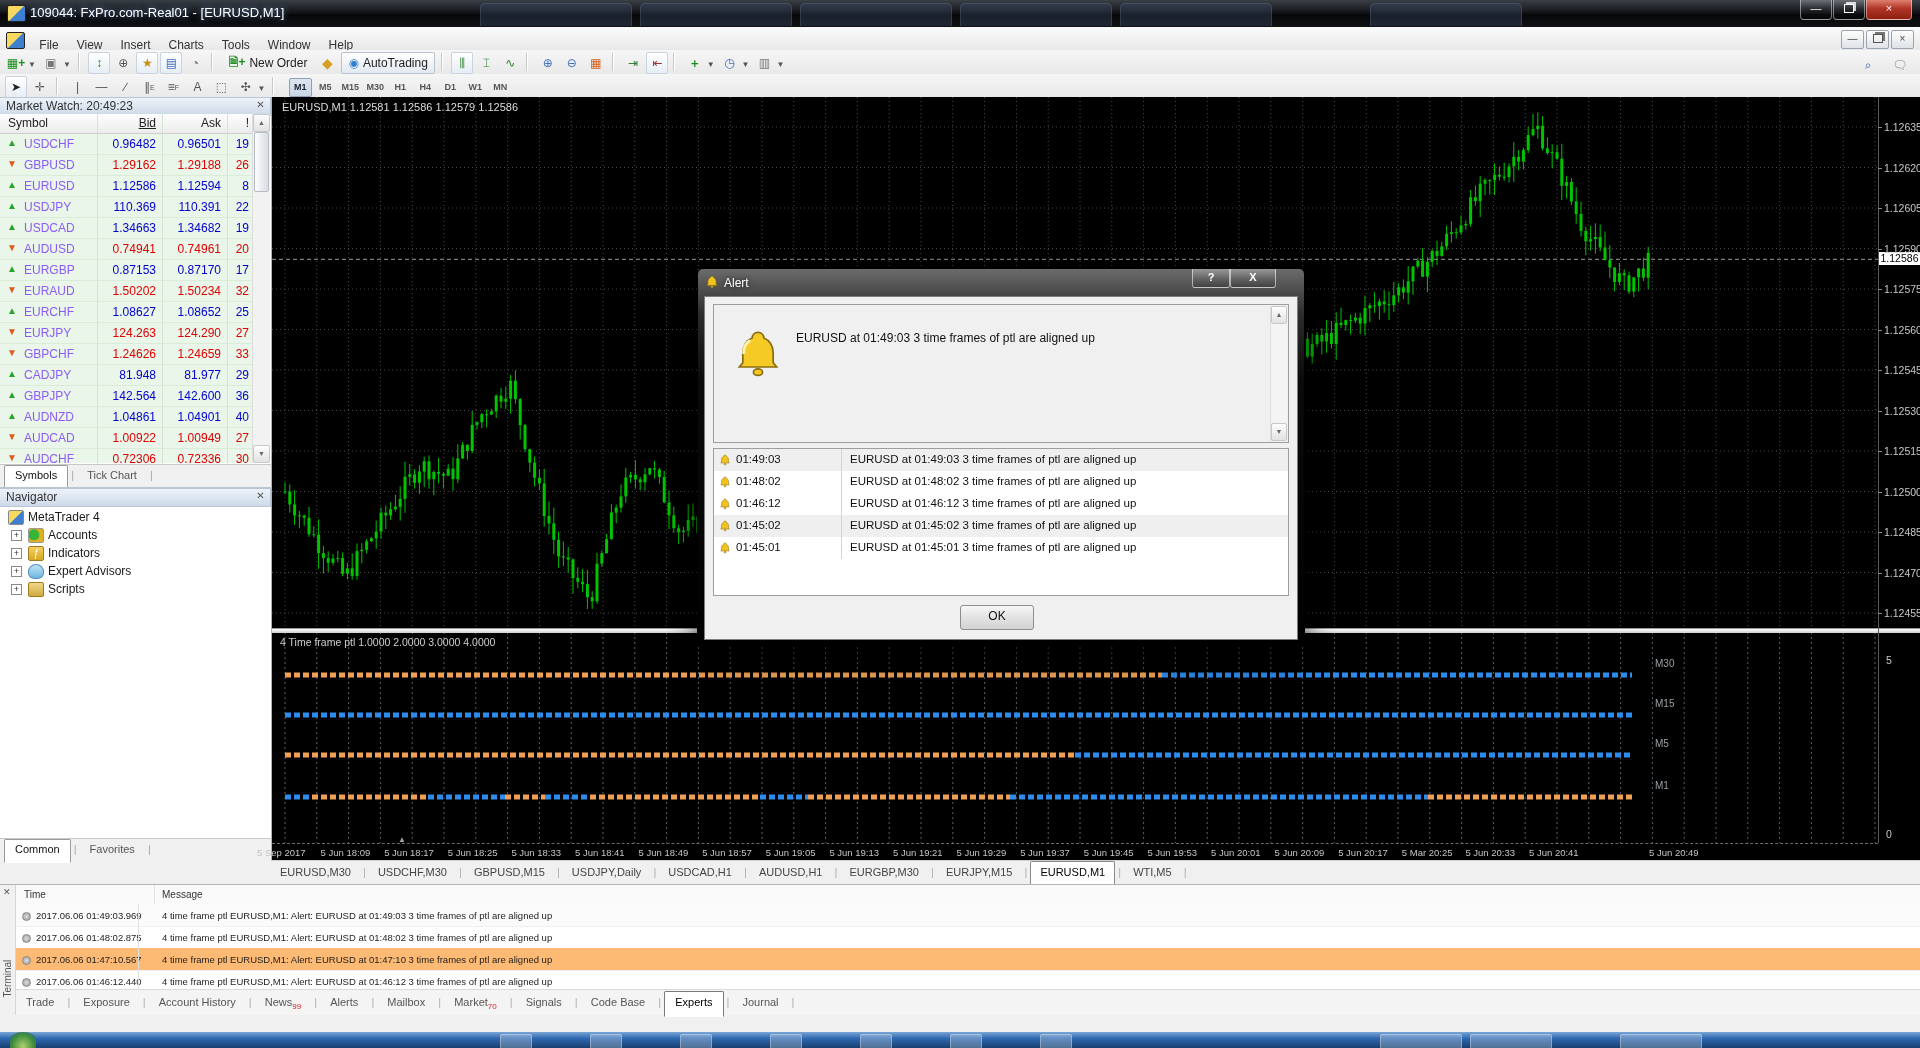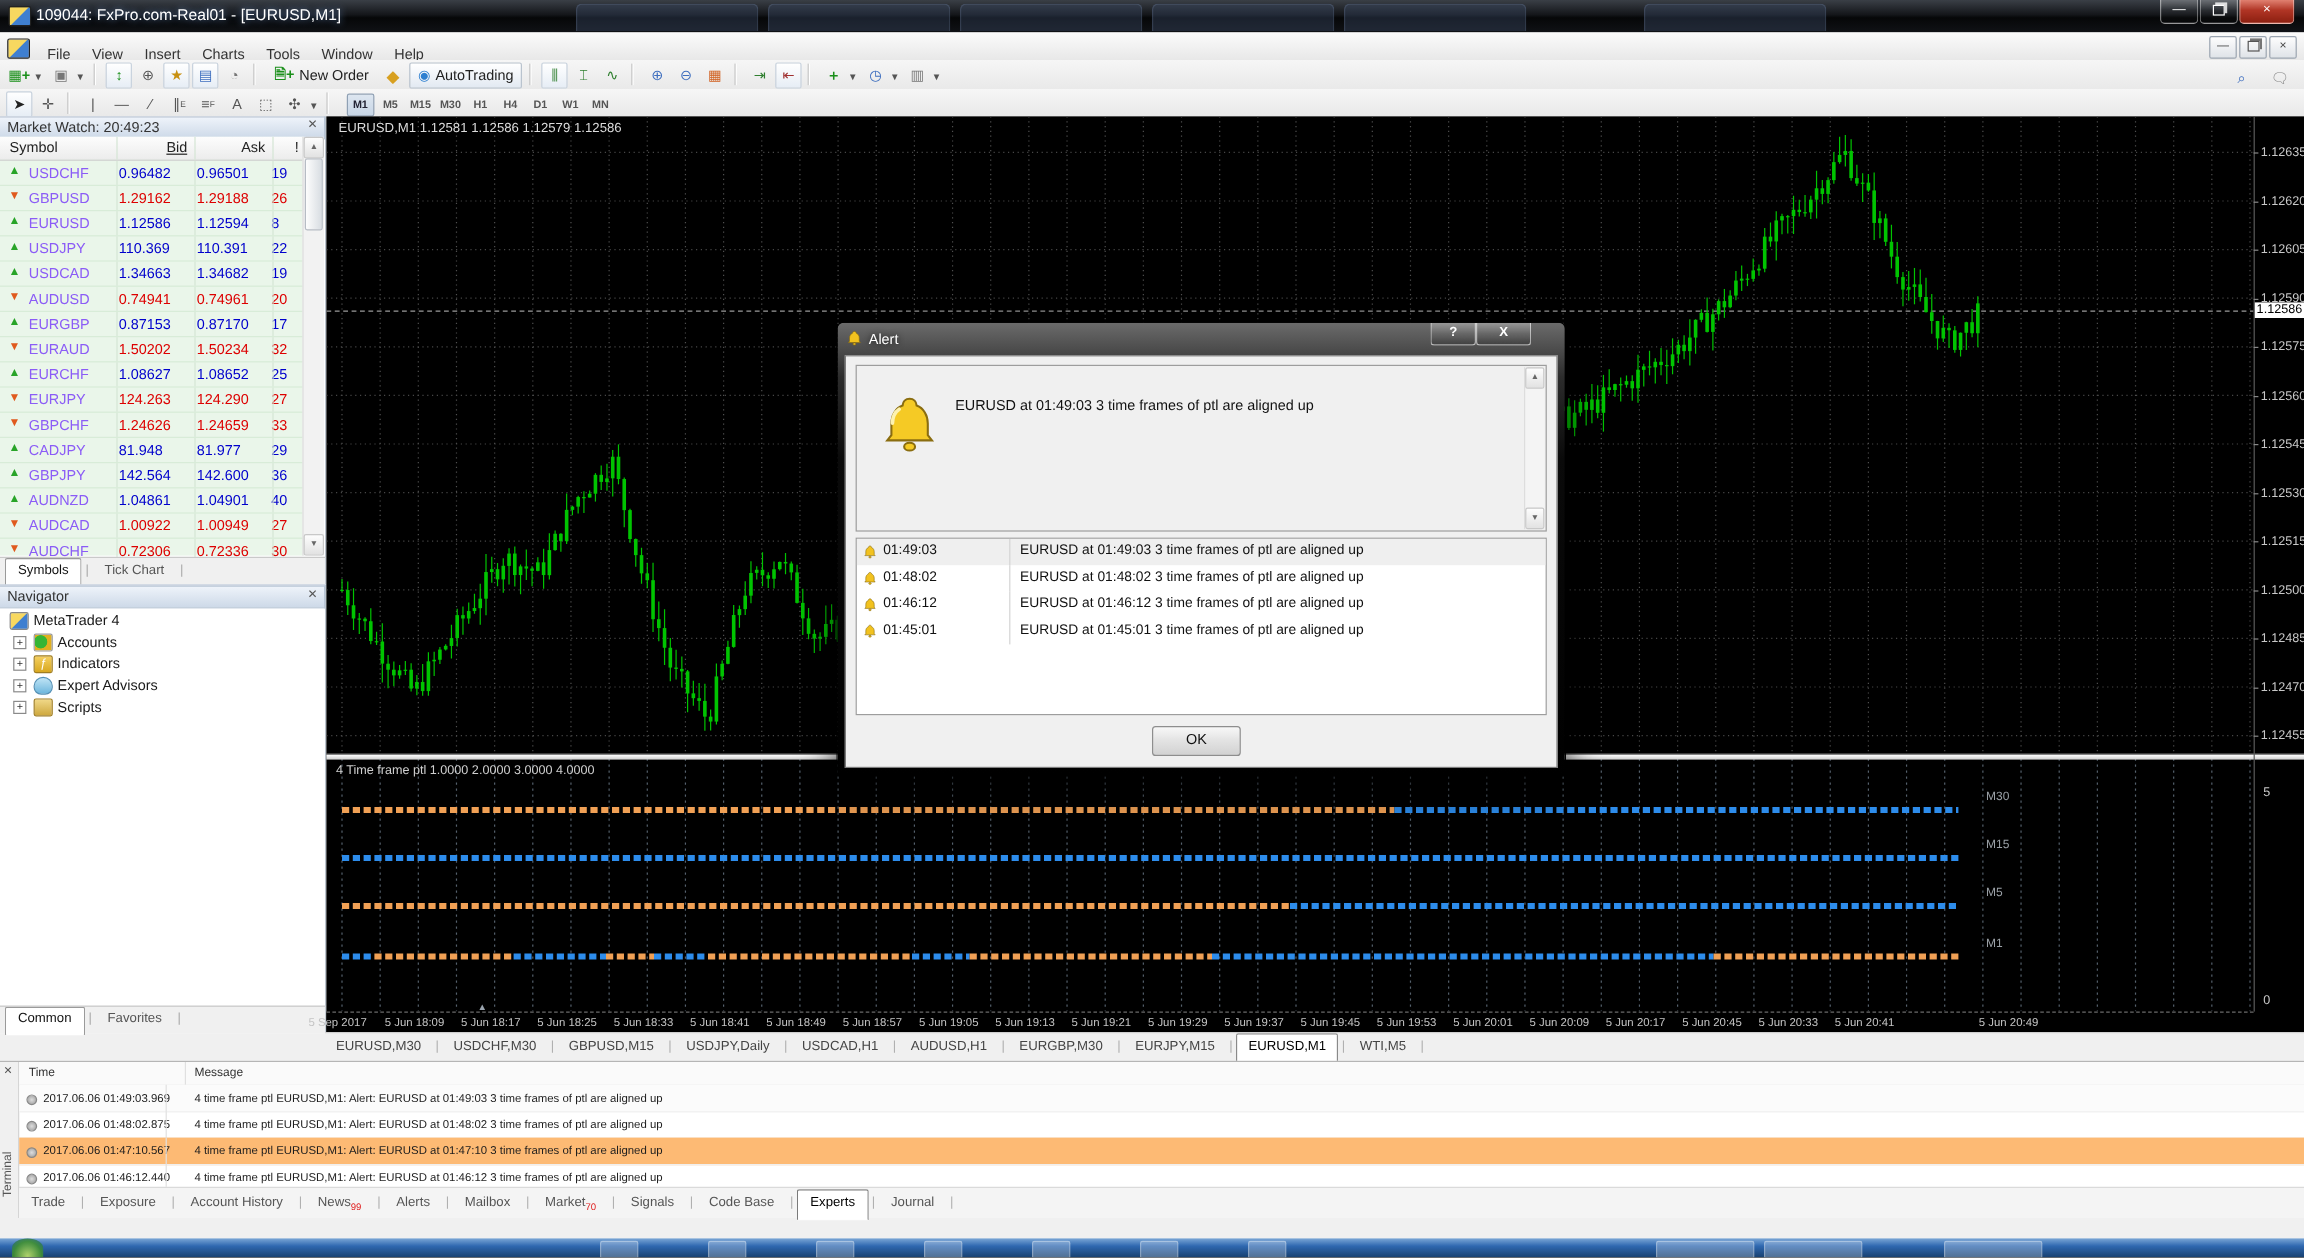--- a/index.html
+++ b/index.html
@@ -47,21 +47,21 @@
   .panel-header{background:linear-gradient(#eef3fa,#cdd9e8);border:1px solid #b9c6d6;border-left:none;
     font-size:12px;color:#333;padding:1px 6px;height:15px;}
   .panel-close{position:absolute;right:5px;top:2px;font-size:10px;color:#555;width:11px;text-align:center;}
   #market-watch{left:0;top:97px;width:271px;height:390px;background:#fff;border-right:1px solid #aab4c0;}
   #mw-table{position:absolute;left:0;top:17px;width:253px;bottom:24px;background:#eaf6ea;font-size:12px;}
   #mw-header{height:19px;background:linear-gradient(#fdfdfd,#ececec);border-bottom:1px solid #cfcfcf;color:#222;}
   .mw-col-sep{position:absolute;top:0;bottom:0;width:1px;background:#d4e4d4;}
   .mw-row{position:relative;height:20px;border-bottom:1px solid #d8ecd8;}
   .mw-sym{position:absolute;left:24px;top:3px;color:#8b5cf6;}
   .mw-arrow{position:absolute;left:7px;top:3px;font-size:10px;}
-  .mw-bid,.mw-ask,.mw-spr{position:absolute;top:3px;text-align:left;}
+  .mw-bid,.mw-ask,.mw-spr{position:absolute;top:3px;text-align:right;}
   .mw-bid{left:99px;width:57px;} .mw-ask{left:164px;width:57px;} .mw-spr{left:226px;width:23px;}
   .up-val{color:#0000cc;} .dn-val{color:#dd0000;}
   #mw-scroll{position:absolute;right:1px;top:17px;width:17px;bottom:24px;background:#f2f2f2;border-left:1px solid #ddd;}
   .sb-btn{height:16px;font-size:7px;color:#666;text-align:center;line-height:16px;background:linear-gradient(#fdfdfd,#e2e2e2);border:1px solid #c8c8c8;border-radius:2px;}
   .sb-thumb{position:absolute;left:1px;right:1px;top:18px;height:58px;background:linear-gradient(90deg,#fdfdfd,#d8dde2);border:1px solid #b6bcc4;border-radius:2px;}
   .panel-tabs{position:absolute;left:0;bottom:0;width:100%;height:22px;background:#f0f0f0;border-top:1px solid #c9c9c9;font-size:11px;color:#555;}
   .ptab{display:inline-block;padding:3px 10px 0 10px;height:19px;}
   .ptab.active{background:#fff;border:1px solid #9a9a9a;border-bottom:1px solid #fff;border-radius:2px 2px 0 0;color:#111;margin-left:4px;}
   .ptab-sep{color:#aaa;}
   #navigator{left:0;top:487px;width:271px;height:373px;background:#fff;border-right:1px solid #aab4c0;border-top:1px solid #b9c6d6;}
@@ -1198,21 +1198,21 @@
       <span class="time-label" style="left: 493.8px;">5 Jun 19:05</span>
       <span class="time-label" style="left: 557.4px;">5 Jun 19:13</span>
       <span class="time-label" style="left: 621px;">5 Jun 19:21</span>
       <span class="time-label" style="left: 684.6px;">5 Jun 19:29</span>
       <span class="time-label" style="left: 748.2px;">5 Jun 19:37</span>
       <span class="time-label" style="left: 811.8px;">5 Jun 19:45</span>
       <span class="time-label" style="left: 875.4px;">5 Jun 19:53</span>
       <span class="time-label" style="left: 939px;">5 Jun 20:01</span>
       <span class="time-label" style="left: 1002.6px;">5 Jun 20:09</span>
       <span class="time-label" style="left: 1066.2px;">5 Jun 20:17</span>
-      <span class="time-label" style="left: 1129.8px;">5 Jun 20:45</span>
+      <span class="time-label" style="left: 1129.8px;">5 Mar 20:25</span>
       <span class="time-label" style="left: 1193.4px;">5 Jun 20:33</span>
       <span class="time-label" style="left: 1257px;">5 Jun 20:41</span>
       <span class="time-label" style="left: 1377px;">5 Jun 20:49</span>
     </div>
 
   <div id="charttabs" class="abs"><span class="ctab">EURUSD,M30</span><span class="ctab-sep"> | </span><span class="ctab">USDCHF,M30</span><span class="ctab-sep"> | </span><span class="ctab">GBPUSD,M15</span><span class="ctab-sep"> | </span><span class="ctab">USDJPY,Daily</span><span class="ctab-sep"> | </span><span class="ctab">USDCAD,H1</span><span class="ctab-sep"> | </span><span class="ctab">AUDUSD,H1</span><span class="ctab-sep"> | </span><span class="ctab">EURGBP,M30</span><span class="ctab-sep"> | </span><span class="ctab">EURJPY,M15</span><span class="ctab-sep"> | </span><span class="ctab active">EURUSD,M1</span><span class="ctab-sep"> | </span><span class="ctab">WTI,M5</span><span class="ctab-sep"> | </span></div>
 
   <div id="terminal" class="abs">
     <div id="term-side">
       <span id="term-close">✕</span>
@@ -1311,20 +1311,29 @@
           </div>
           <div class="al-row">
             <svg width="12" height="12" viewBox="0 0 24 24" style="position: absolute; left: 5px; top: 5px;">
               <path d="M12 2c-1.6 0-2.6 1.2-2.7 2.6C6.6 5.6 5 8.4 5 11.5V16l-1.6 2h17.2L19 16v-4.5c0-3.1-1.6-5.9-4.3-6.9C14.6 3.2 13.6 2 12 2z" fill="#f2c21f" stroke="#8a6d10"></path>
               <ellipse cx="12" cy="20.4" rx="2.1" ry="1.5" fill="#f2c21f" stroke="#8a6d10"></ellipse>
             </svg>
             <span class="al-time">01:46:12</span>
             <span class="al-div"></span>
             <span class="al-msg">EURUSD at 01:46:12 3 time frames of ptl are aligned up</span>
           </div>
+          <div class="al-row alt">
+            <svg width="12" height="12" viewBox="0 0 24 24" style="position: absolute; left: 5px; top: 5px;">
+              <path d="M12 2c-1.6 0-2.6 1.2-2.7 2.6C6.6 5.6 5 8.4 5 11.5V16l-1.6 2h17.2L19 16v-4.5c0-3.1-1.6-5.9-4.3-6.9C14.6 3.2 13.6 2 12 2z" fill="#f2c21f" stroke="#8a6d10"></path>
+              <ellipse cx="12" cy="20.4" rx="2.1" ry="1.5" fill="#f2c21f" stroke="#8a6d10"></ellipse>
+            </svg>
+            <span class="al-time">01:45:02</span>
+            <span class="al-div"></span>
+            <span class="al-msg">EURUSD at 01:45:02 3 time frames of ptl are aligned up</span>
+          </div>
           <div class="al-row">
             <svg width="12" height="12" viewBox="0 0 24 24" style="position: absolute; left: 5px; top: 5px;">
               <path d="M12 2c-1.6 0-2.6 1.2-2.7 2.6C6.6 5.6 5 8.4 5 11.5V16l-1.6 2h17.2L19 16v-4.5c0-3.1-1.6-5.9-4.3-6.9C14.6 3.2 13.6 2 12 2z" fill="#f2c21f" stroke="#8a6d10"></path>
               <ellipse cx="12" cy="20.4" rx="2.1" ry="1.5" fill="#f2c21f" stroke="#8a6d10"></ellipse>
             </svg>
             <span class="al-time">01:45:01</span>
             <span class="al-div"></span>
             <span class="al-msg">EURUSD at 01:45:01 3 time frames of ptl are aligned up</span>
           </div>
         </div>

